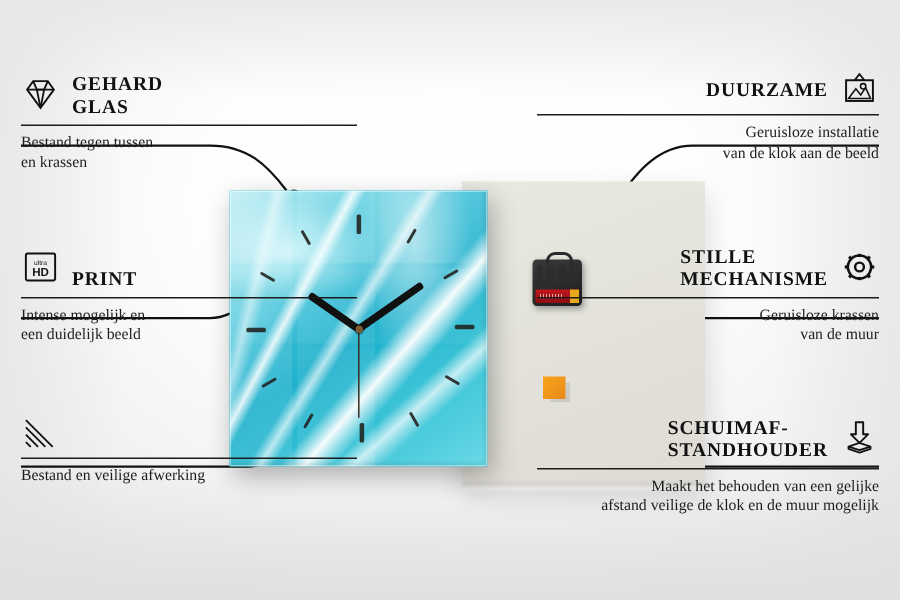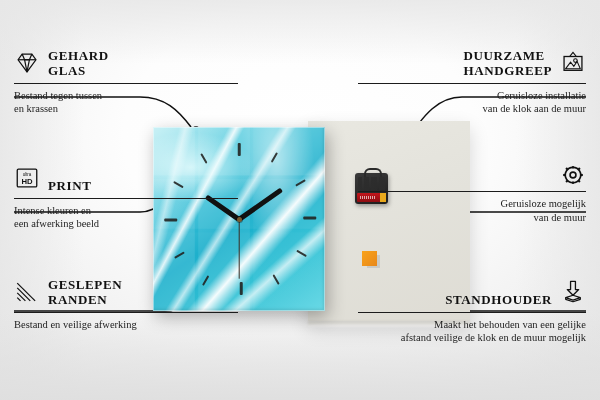--- a/index.html
+++ b/index.html
@@ -210,59 +210,59 @@
       <span class="ico">
         <svg viewBox="0 0 32 28">
             <rect x="4" y="3" width="24" height="22" rx="1.5" fill="none" stroke="currentColor" stroke-width="1.6"></rect>
             <text x="16" y="12" font-family="Liberation Sans, sans-serif" font-size="5.5" text-anchor="middle" fill="currentColor">ultra</text>
             <text x="16" y="21" font-family="Liberation Sans, sans-serif" font-size="9.5" font-weight="bold" text-anchor="middle" fill="currentColor">HD</text>
           </svg>
       </span>
       <span class="title"><br><span>PRINT</span></span>
     </div>
     <div class="rule"></div>
-    <div class="desc"><span>Intense kleuren en</span><br><span>een afwerking beeld</span></div>
+    <div class="desc"><span>Intense mogelijk en</span><br><span>een duidelijk beeld</span></div>
   </div>
 
   <div class="callout left c3">
     <div class="head">
       <span class="ico">
         <svg viewBox="0 0 32 28">
             <g stroke="currentColor" stroke-width="1.5">
               <path d="M4 3 L26 25"></path>
               <path d="M4 9 L20 25"></path>
               <path d="M4 15 L14 25"></path>
               <path d="M4 21 L8 25"></path>
             </g>
           </svg>
       </span>
-      <span class="title"><span>GESLEPEN</span><br><span>RANDEN</span></span>
     </div>
     <div class="rule"></div>
     <div class="desc"><span>Bestand en veilige afwerking</span></div>
   </div>
 
   <div class="callout right c4">
     <div class="head">
-      <span class="title"><span>DUURZAME</span><br><span>HANDGREEP</span></span>
+      <span class="title"><span>DUURZAME</span><br></span>
       <span class="ico">
         <svg viewBox="0 0 32 28">
             <path d="M16 1 L12 6 H20 Z" fill="none" stroke="currentColor" stroke-width="1.4"></path>
             <rect x="5" y="6" width="22" height="17" fill="none" stroke="currentColor" stroke-width="1.6"></rect>
             <path d="M7 21 L13 13 L17 18 L21 12 L25 21 Z" fill="none" stroke="currentColor" stroke-width="1.3"></path>
             <circle cx="19" cy="11" r="2.2" fill="none" stroke="currentColor" stroke-width="1.3"></circle>
           </svg>
       </span>
     </div>
     <div class="rule"></div>
-    <div class="desc"><span>Geruisloze installatie</span><br><span>van de klok aan de muur</span></div>
+    <div class="desc"><span>Geruisloze installatie</span><br><span>van de klok aan de beeld</span></div>
   </div>
 
   <div class="callout right c5">
     <div class="head">
+      <span class="title"><span>STILLE</span><br><span>MECHANISME</span></span>
       <span class="ico">
         <svg viewBox="0 0 32 28">
             <g fill="none" stroke="currentColor" stroke-width="2.1">
               <path d="M16 4.5 a9.5 9.5 0 1 1 -0.01 0 Z"></path>
             </g>
             <g fill="none" stroke="currentColor" stroke-width="2">
               <circle cx="16" cy="14" r="3.6"></circle>
             </g>
             <g stroke="currentColor" stroke-width="2.6" stroke-linecap="butt">
               <path d="M16 3.2 v2.6"></path>
@@ -271,26 +271,26 @@
               <path d="M28.1 14 h-2.6"></path>
               <path d="M9.3 7.3 L7.5 5.5"></path>
               <path d="M24.5 22.5 L22.7 20.7"></path>
               <path d="M22.7 7.3 L24.5 5.5"></path>
               <path d="M7.5 22.5 L9.3 20.7"></path>
             </g>
           </svg>
       </span>
     </div>
     <div class="rule"></div>
-    <div class="desc"><span>Geruisloze mogelijk</span><br><span>van de muur</span></div>
+    <div class="desc"><span>Geruisloze krassen</span><br><span>van de muur</span></div>
   </div>
 
   <div class="callout right c6">
     <div class="head">
-      <span class="title"><br><span>STANDHOUDER</span></span>
+      <span class="title"><span>SCHUIMAF-</span><br><span>STANDHOUDER</span></span>
       <span class="ico">
         <svg viewBox="0 0 32 28">
             <path d="M13 1 H19 V11 H23 L16 18 L9 11 H13 Z" fill="none" stroke="currentColor" stroke-width="1.6" stroke-linejoin="round"></path>
             <path d="M16 18 L7 21 L16 24 L25 21 Z" fill="none" stroke="currentColor" stroke-width="1.5" stroke-linejoin="round"></path>
             <path d="M7 21 v2 l9 3 9-3 v-2" fill="none" stroke="currentColor" stroke-width="1.5" stroke-linejoin="round"></path>
           </svg>
       </span>
     </div>
     <div class="rule"></div>
     <div class="desc"><span>Maakt het behouden van een gelijke</span><br><span>afstand veilige de klok en de muur mogelijk</span></div>

